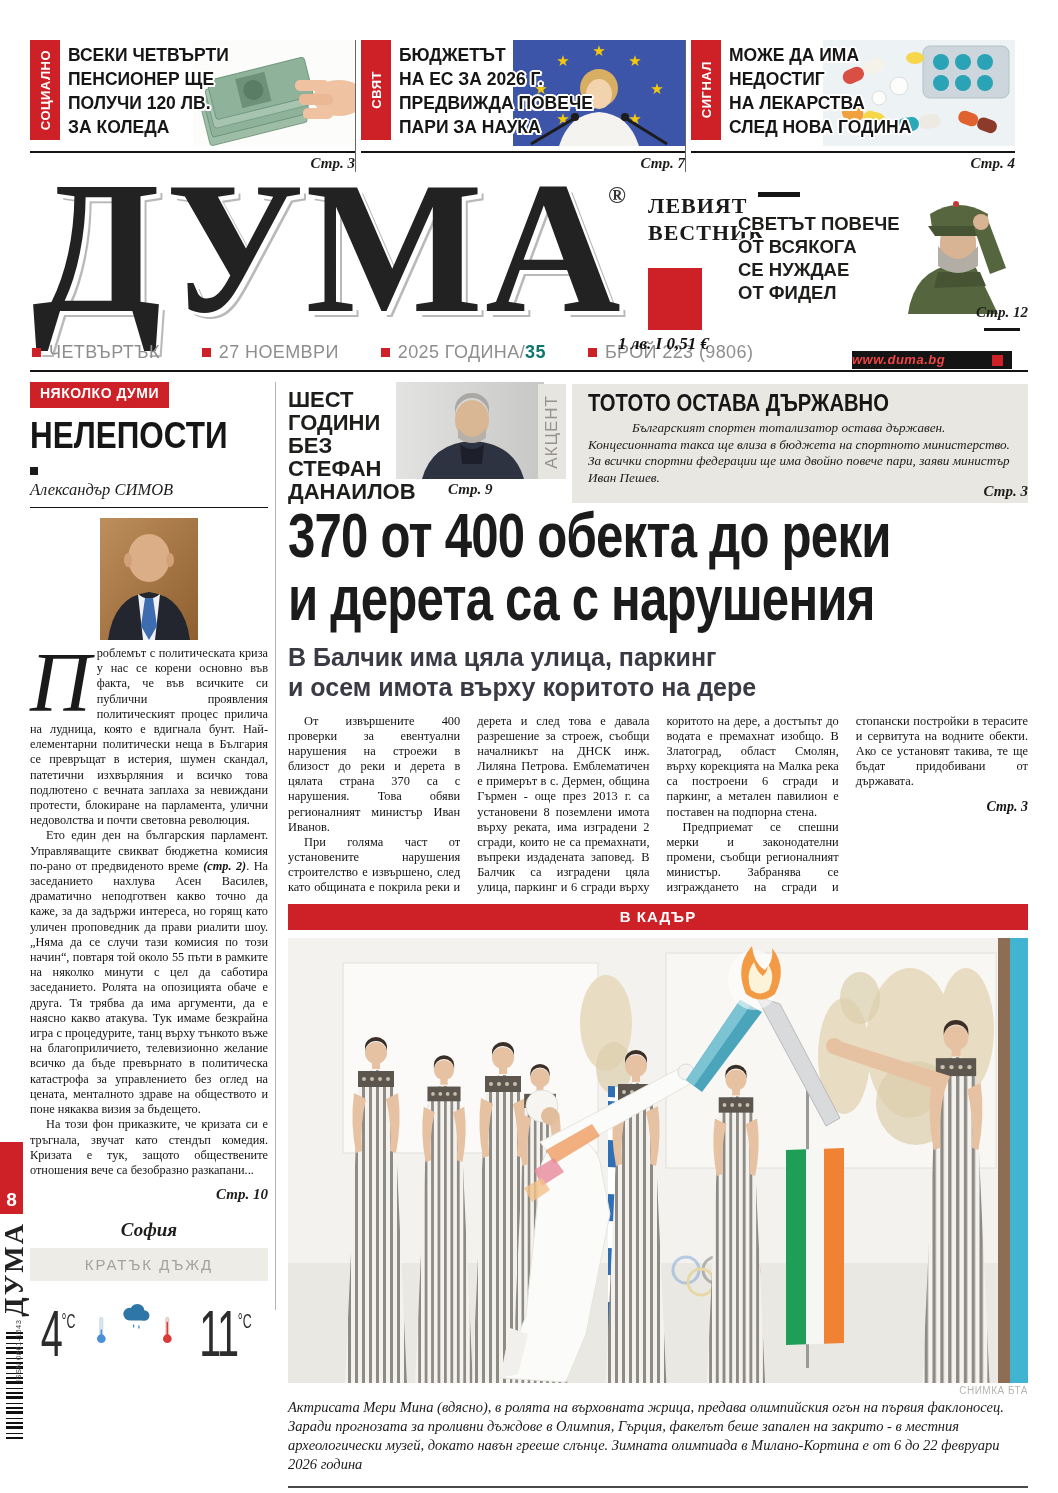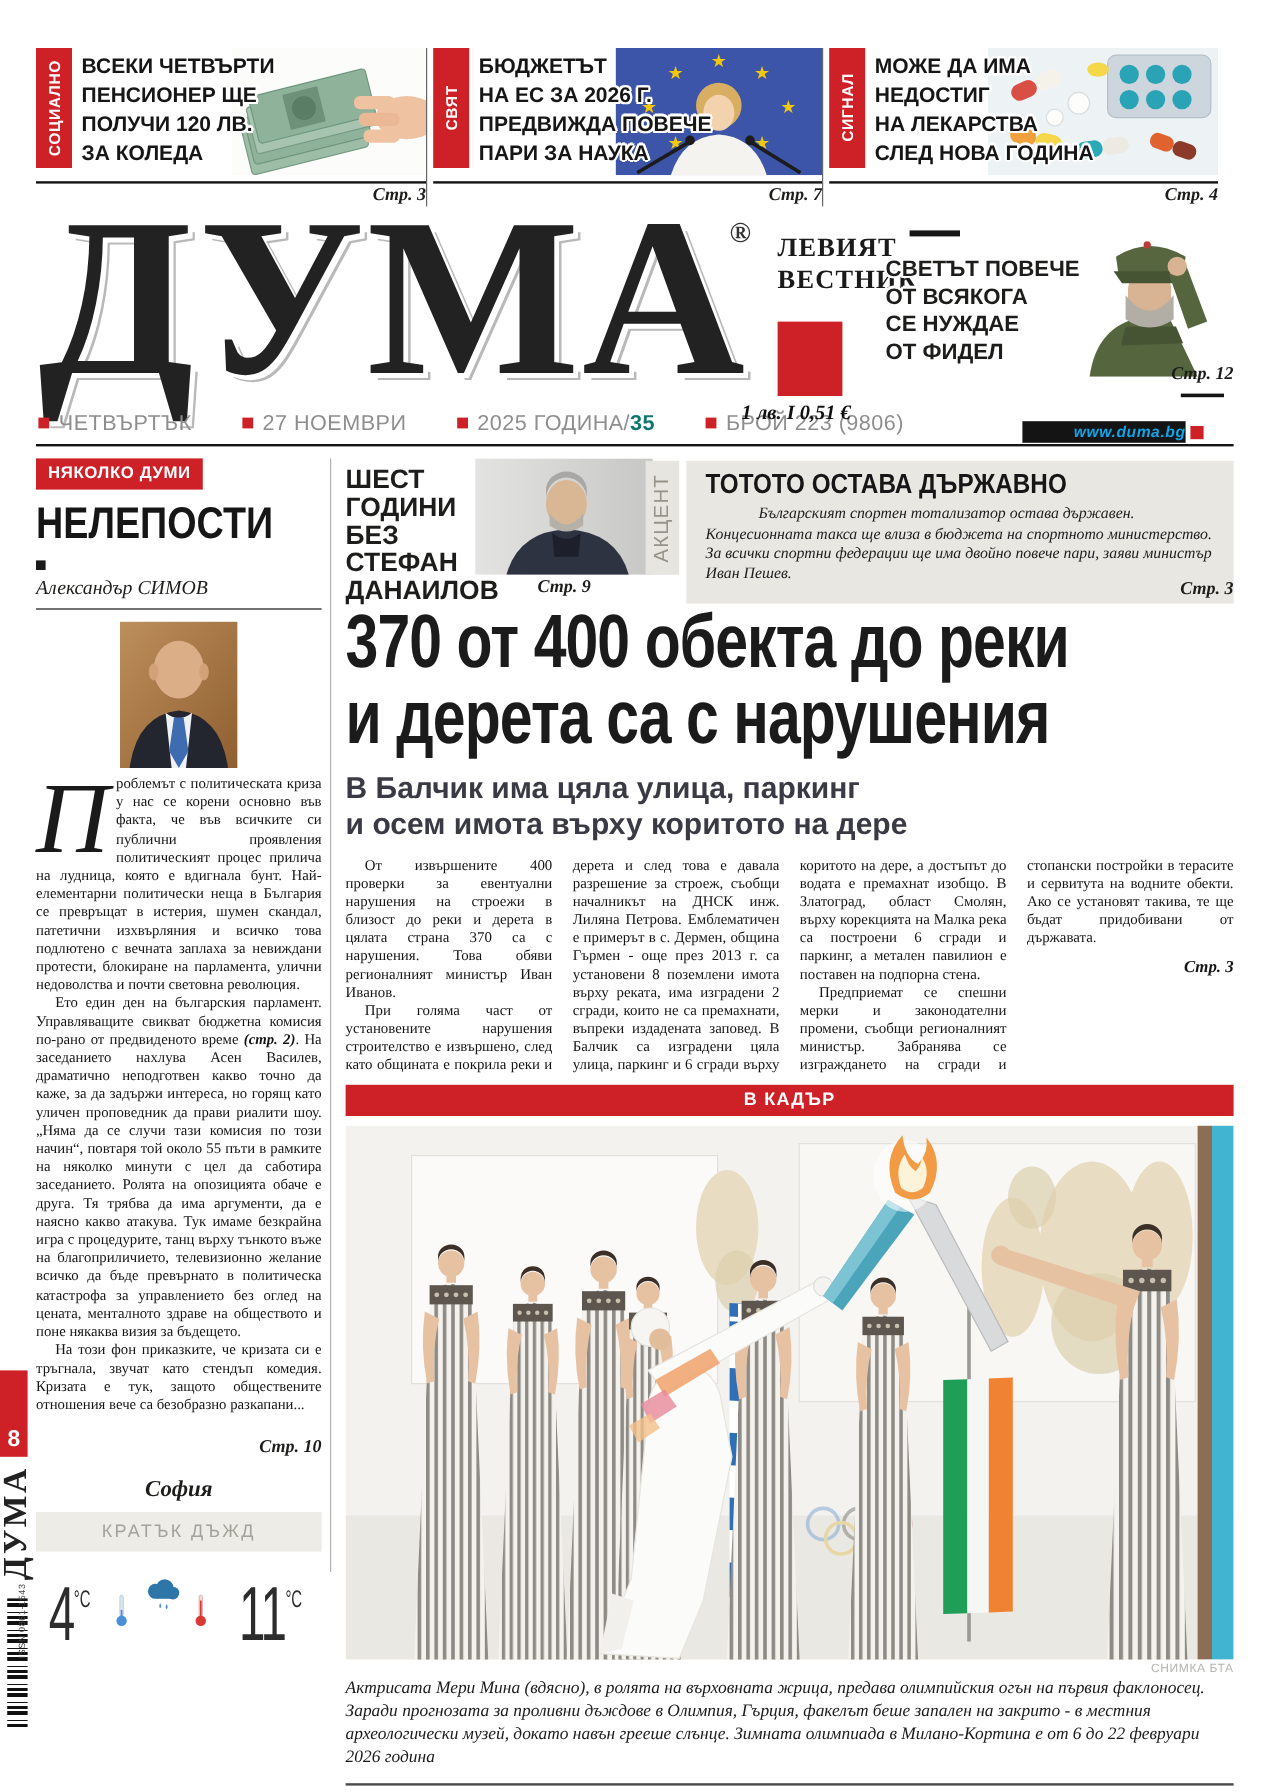--- a/index.html
+++ b/index.html
@@ -37,21 +37,21 @@
   .fidel-headline { position:absolute; left:0; top:26px; width:190px; font-family:"Liberation Sans",sans-serif; font-weight:bold; font-size:18.5px; line-height:23px; z-index:2; }
   .fidel-photo { position:absolute; right:0; top:-6px; }
   .fidel-page { position:absolute; right:2px; top:118px; }
   .fidel-dash2 { position:absolute; right:10px; top:142px; width:36px; height:3px; background:#141414; }
 
   .dateline { position:absolute; left:32px; top:342px; width:790px; display:flex; align-items:flex-end; font-family:"Liberation Sans",sans-serif; font-size:18px; color:#8e8e8e; letter-spacing:.4px; }
   .dl-item { display:flex; align-items:center; margin-right:42px; }
   .dl-sq { width:9px; height:9px; background:#ce2127; margin-right:8px; }
   .dl-red { color:#0f766e; font-weight:bold; }
   .price { position:absolute; left:618px; top:334px; font-family:"Liberation Serif",serif; font-style:italic; font-weight:bold; font-size:17px; color:#111; }
-  .site { position:absolute; left:852px; top:351px; width:136px; height:18px; background:#141414; color:#0ea5e9; font-family:"Liberation Sans",sans-serif; font-weight:bold; font-style:italic; font-size:13px; text-align:right; line-height:18px; letter-spacing:.5px; }
+  .site { position:absolute; left:852px; top:351px; width:160px; height:18px; background:#141414; color:#ef4444; font-family:"Liberation Sans",sans-serif; font-weight:bold; font-style:italic; font-size:13px; text-align:left; line-height:18px; letter-spacing:.5px; }
   .site-sq { position:absolute; left:992px; top:355px; width:11px; height:11px; background:#ce2127; }
   .main-rule { position:absolute; left:30px; top:370px; width:998px; height:2px; background:#141414; }
 
   
   .edge-num { position:absolute; left:0; top:1142px; width:23px; height:72px; background:#ce2127; color:#fff; font-family:"Liberation Sans",sans-serif; font-weight:bold; font-size:19px; display:flex; align-items:flex-end; justify-content:center; padding-bottom:3px; }
   .edge-logo { position:absolute; left:-2px; top:1222px; writing-mode:vertical-rl; transform:rotate(180deg); font-family:"Liberation Serif",serif; font-weight:bold; font-size:28px; letter-spacing:2px; color:#222; }
   .barcode { position:absolute; left:6px; top:1332px; width:17px; height:108px; background:repeating-linear-gradient(to bottom,#111 0 2px,#fff 2px 4px,#111 4px 7px,#fff 7px 11px,#111 11px 12px,#fff 12px 15px); }
   .issn { position:absolute; left:14px; top:1382px; font-family:"Liberation Sans",sans-serif; font-size:7.5px; color:#444; transform:rotate(-90deg); transform-origin:0 0; letter-spacing:.5px; }
 
   
@@ -59,21 +59,21 @@
   .op-label { display:inline-block; background:#ce2127; color:#fff; font-family:"Liberation Sans",sans-serif; font-weight:bold; font-size:14px; padding:3px 10px 7px; letter-spacing:.5px; }
   .op-title { margin-top:9px; font-family:"Liberation Sans",sans-serif; font-weight:bold; font-size:37px; line-height:38px; color:#161616; }
   .op-bullet { width:8px; height:8px; background:#1a1a1a; margin-top:12px; }
   .op-byline { margin-top:5px; font-style:italic; font-size:16.5px; }
   .op-hr { border-top:1.5px solid #141414; margin-top:7px; }
   .op-photo { display:block; margin:10px auto 6px; }
   .op-body { margin-top:4px; font-size:12.3px; line-height:15.2px; text-align:justify; color:#141416; }
   .op-body p.ind { text-indent:16px; }
   .dropcap { float:left; font-style:italic; font-size:84px; line-height:66px; padding:4px 6px 0 0; color:#1a1a1a; }
   .opref { font-style:italic; font-weight:bold; }
-  .op-page { margin-top:20px; }
+  .op-page { margin-top:8px; }
   .weather { margin-top:16px; text-align:center; }
   .w-city { font-style:italic; font-weight:bold; font-size:19px; }
   .w-cond { margin-top:7px; background:#edece7; color:#a3a39b; font-family:"Liberation Sans",sans-serif; font-size:15px; letter-spacing:2px; padding:8px 0; }
   .w-row { margin-top:10px; display:flex; align-items:flex-start; justify-content:center; gap:10px; }
   .w-num { font-family:"Liberation Sans",sans-serif; font-size:64px; line-height:60px; font-weight:400; color:#2c2c2c; transform:scaleX(.62); transform-origin:50% 0; letter-spacing:-2px; }
   .w-unit { font-size:20px; vertical-align:28px; letter-spacing:0; }
   .w-cloud { margin-top:-4px; }
   .w-thermo { margin-top:10px; }
 
   .col-divider { position:absolute; left:275px; top:382px; width:1px; height:928px; background:#b3b3b0; }

